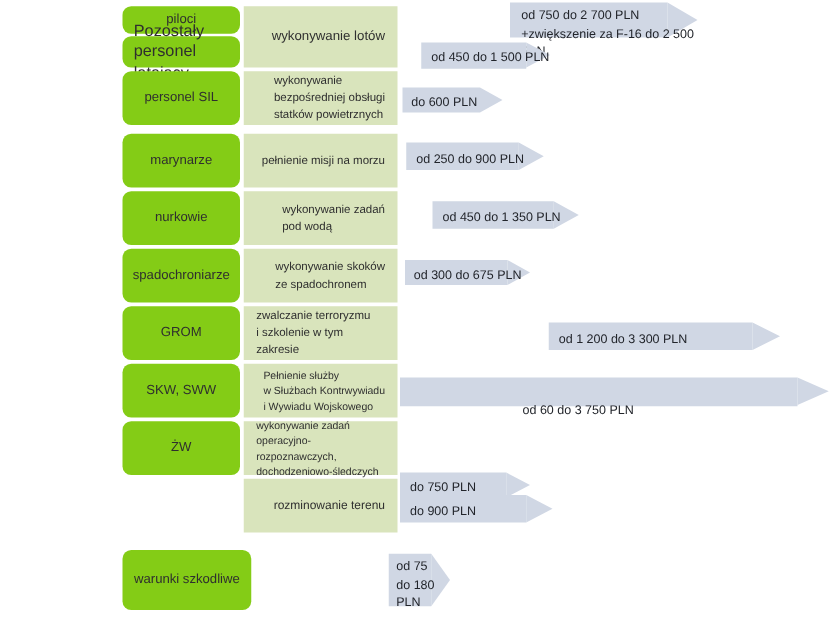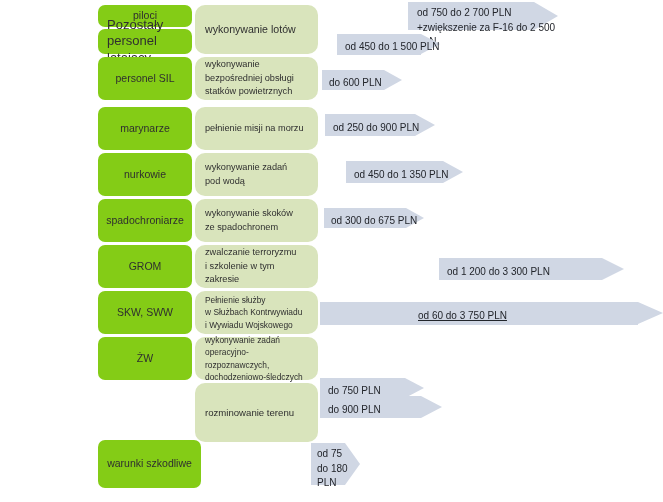--- a/index.html
+++ b/index.html
@@ -41,28 +41,29 @@
   .cat.small {
     font-size: 13px;
     justify-content: flex-end;
     text-align: left;
   }
 
   
   .desc {
     position: absolute;
     background: #D9E4BC;
-    border-radius: 10px;
+    border-radius: 0;
     color: #2f2f2f;
     box-sizing: border-box;
     padding: 0 10px;
     display: flex;
     align-items: center;
     font-size: 9.2px;
     line-height: 1.45;
+    justify-content: flex-end;
   }
   .desc.big {
     font-size: 10.6px;
   }
   .arrow-wrap {
     position: absolute;
   }
   .arrow-body {
     position: absolute;
     left: 0;
@@ -196,41 +197,41 @@
 
   <div class="desc" style="left:195px; top:291px; width:123px; height:43px; white-space:pre-line; font-size:8.4px;">
     <span>Pełnienie służby
 w Służbach Kontrwywiadu
 i Wywiadu Wojskowego</span>
   </div>
 
   <div class="arrow-wrap" style="left:320px; top:302px; width:343px; height:23px;">
     <div class="arrow-body" style="width:318px; height:23px;"></div>
     <div class="arrow-head" style="left:318px; border-width:11.5px 0 11.5px 25px;"></div>
-    <div class="arrow-label" style="left:98px; top:7px;text-decoration:underline;">od 60 do 3 750 PLN</div>
+    <div class="arrow-label" style="left:98px; top:20px;">od 60 do 3 750 PLN</div>
   </div>
 
   <div class="cat center" style="left:98px; top:337px; width:94px; height:43px;">
     <span>ŻW</span>
   </div>
 
   <div class="desc" style="left:195px; top:337px; width:123px; height:43px; white-space:pre-line; font-size:8.4px;">
     <span>wykonywanie zadań
 operacyjno-rozpoznawczych,
 dochodzeniowo-śledczych</span>
   </div>
 
   <div class="arrow-wrap" style="left:320px; top:350px; width:104px; height:21px;margin-top:28px;">
     <div class="arrow-body" style="width:85px; height:21px;"></div>
     <div class="arrow-head" style="left:85px; border-width:10.5px 0 10.5px 19px;"></div>
     <div class="arrow-label" style="left:8px; top:6px;">do 750 PLN</div>
   </div>
 
 
-  <div class="desc big" style="left:195px; top:383px; width:123px; height:59px; font-size:9.6px;">
+  <div class="desc big" style="left:195px; top:383px; width:123px; height:43px; font-size:9.6px;">
     <span>rozminowanie terenu</span>
   </div>
 
   <div class="arrow-wrap" style="left:320px; top:396px; width:122px; height:22px;">
     <div class="arrow-body" style="width:101px; height:22px;"></div>
     <div class="arrow-head" style="left:101px; border-width:11px 0 11px 21px;"></div>
     <div class="arrow-label" style="left:8px; top:6.5px;">do 900 PLN</div>
   </div>
 
   <div class="cat center" style="left:98px; top:440px; width:103px; height:48px;">

